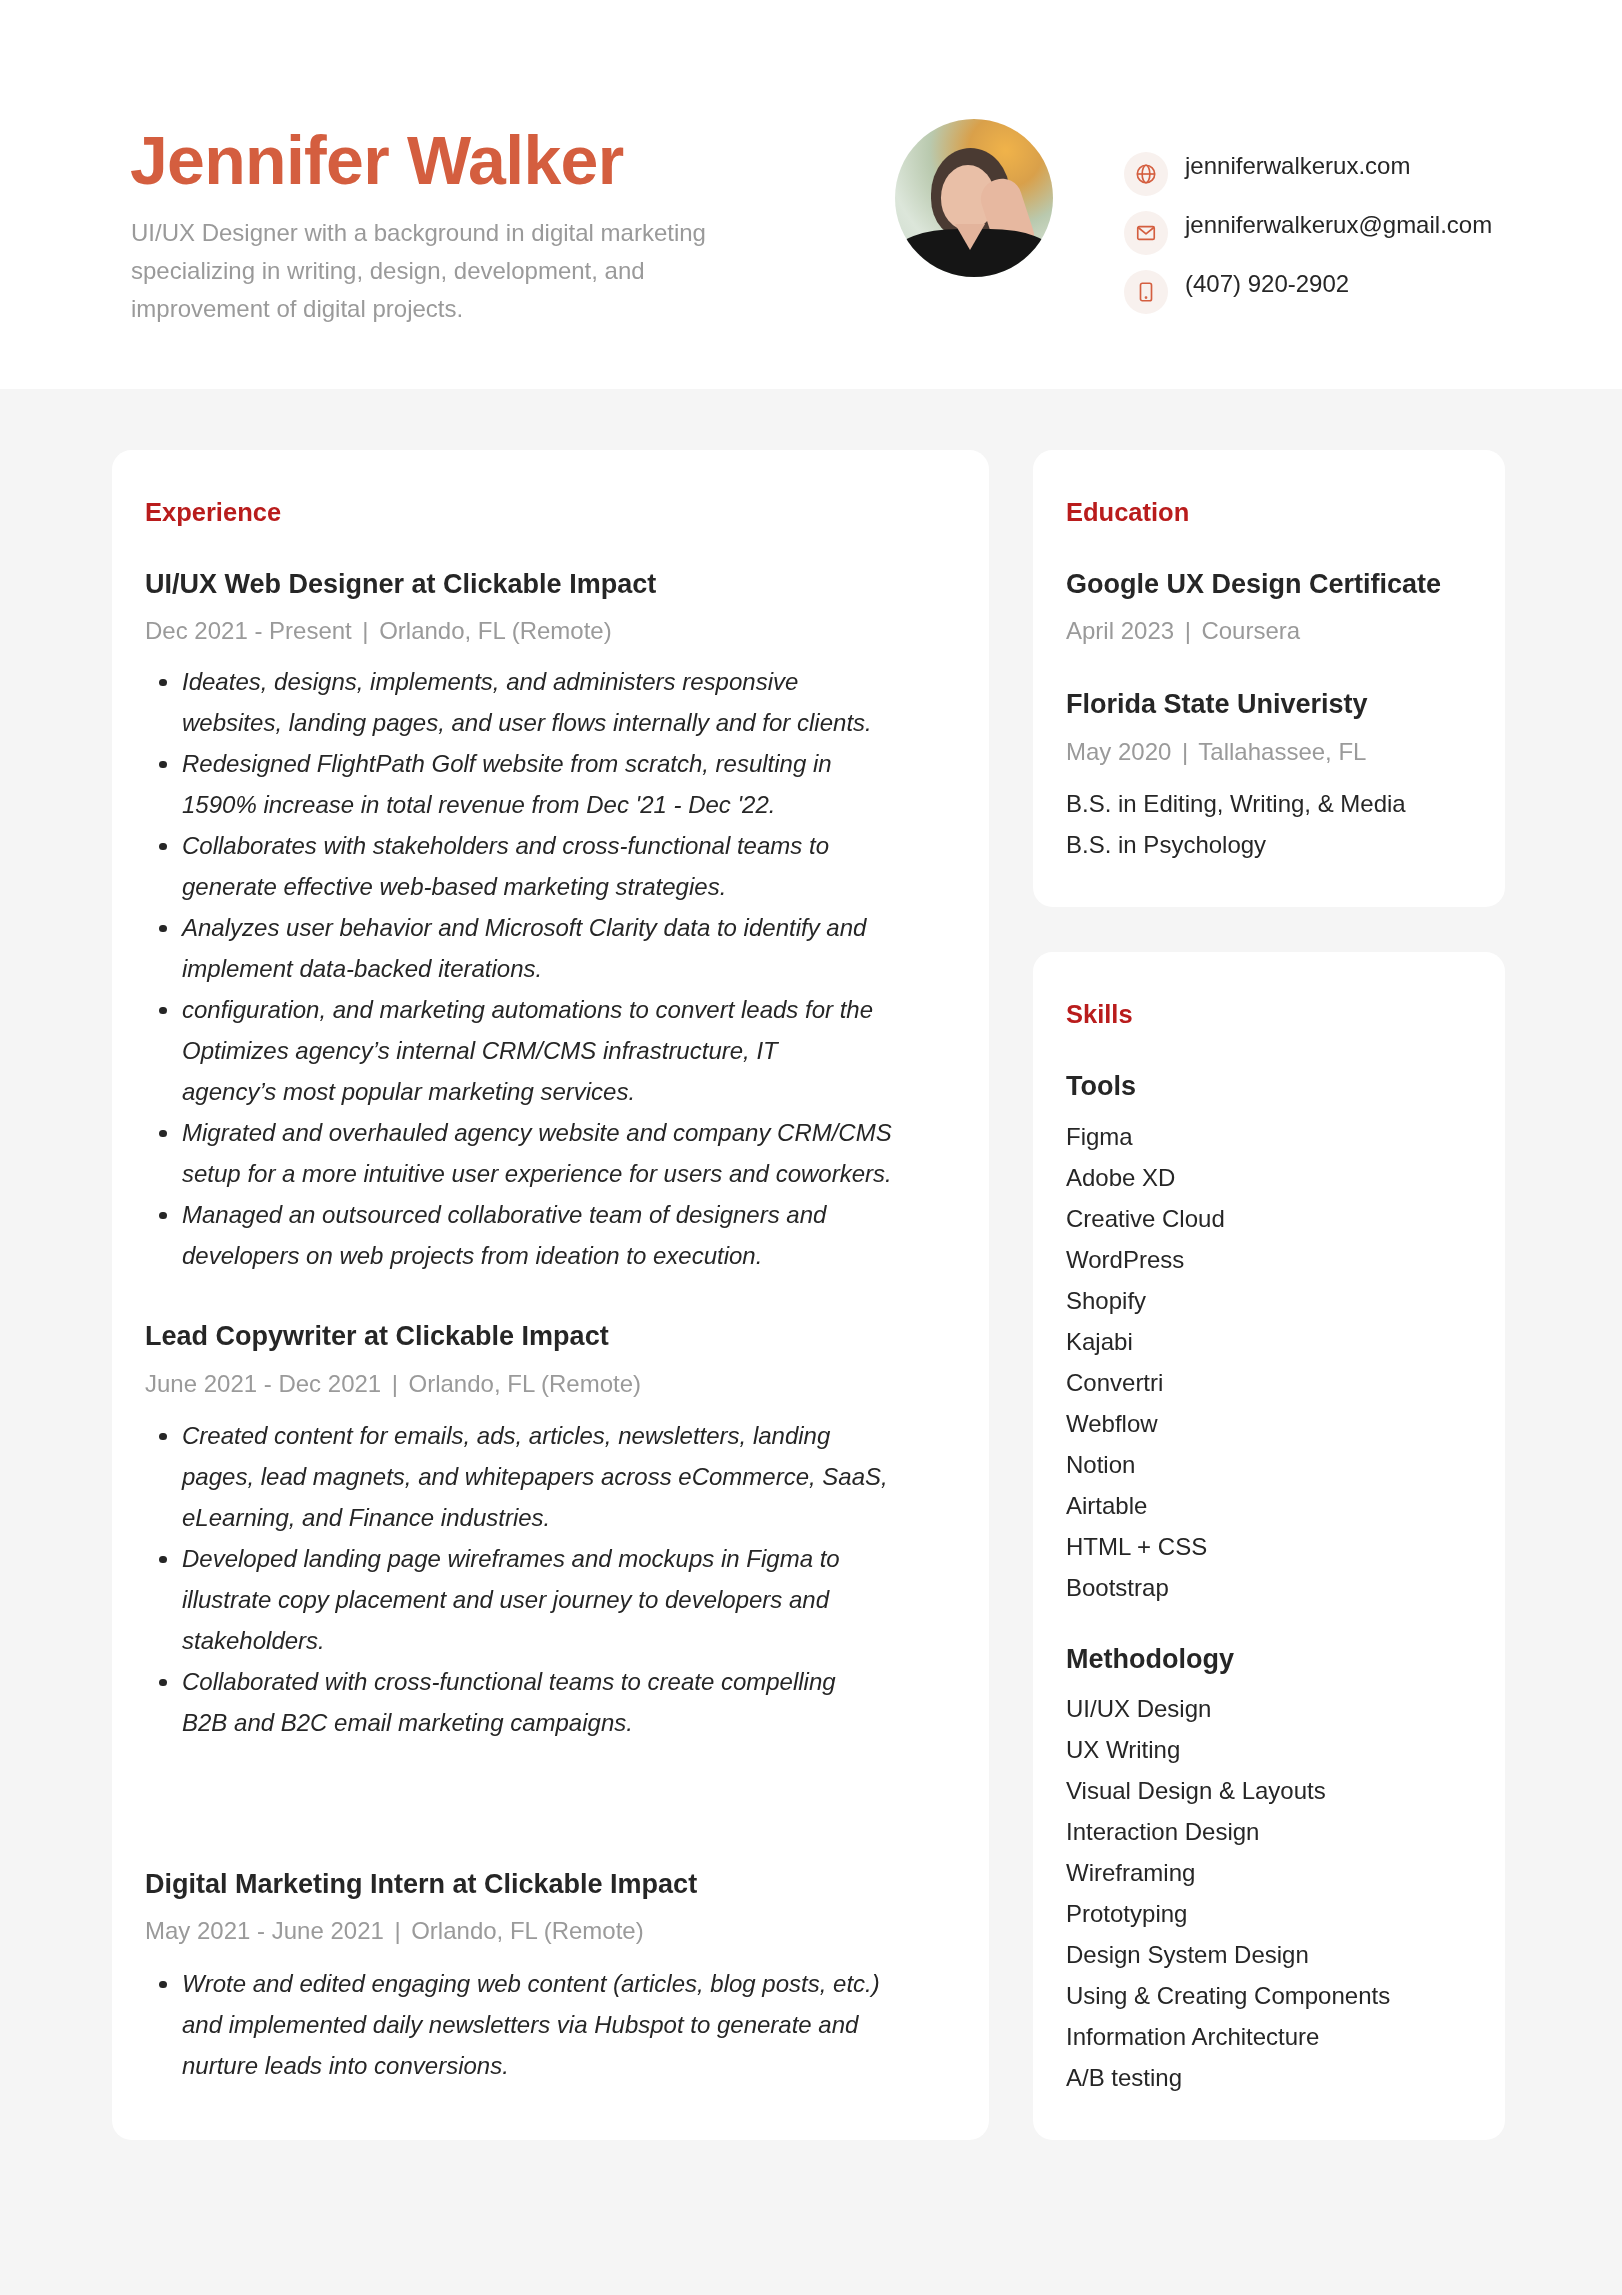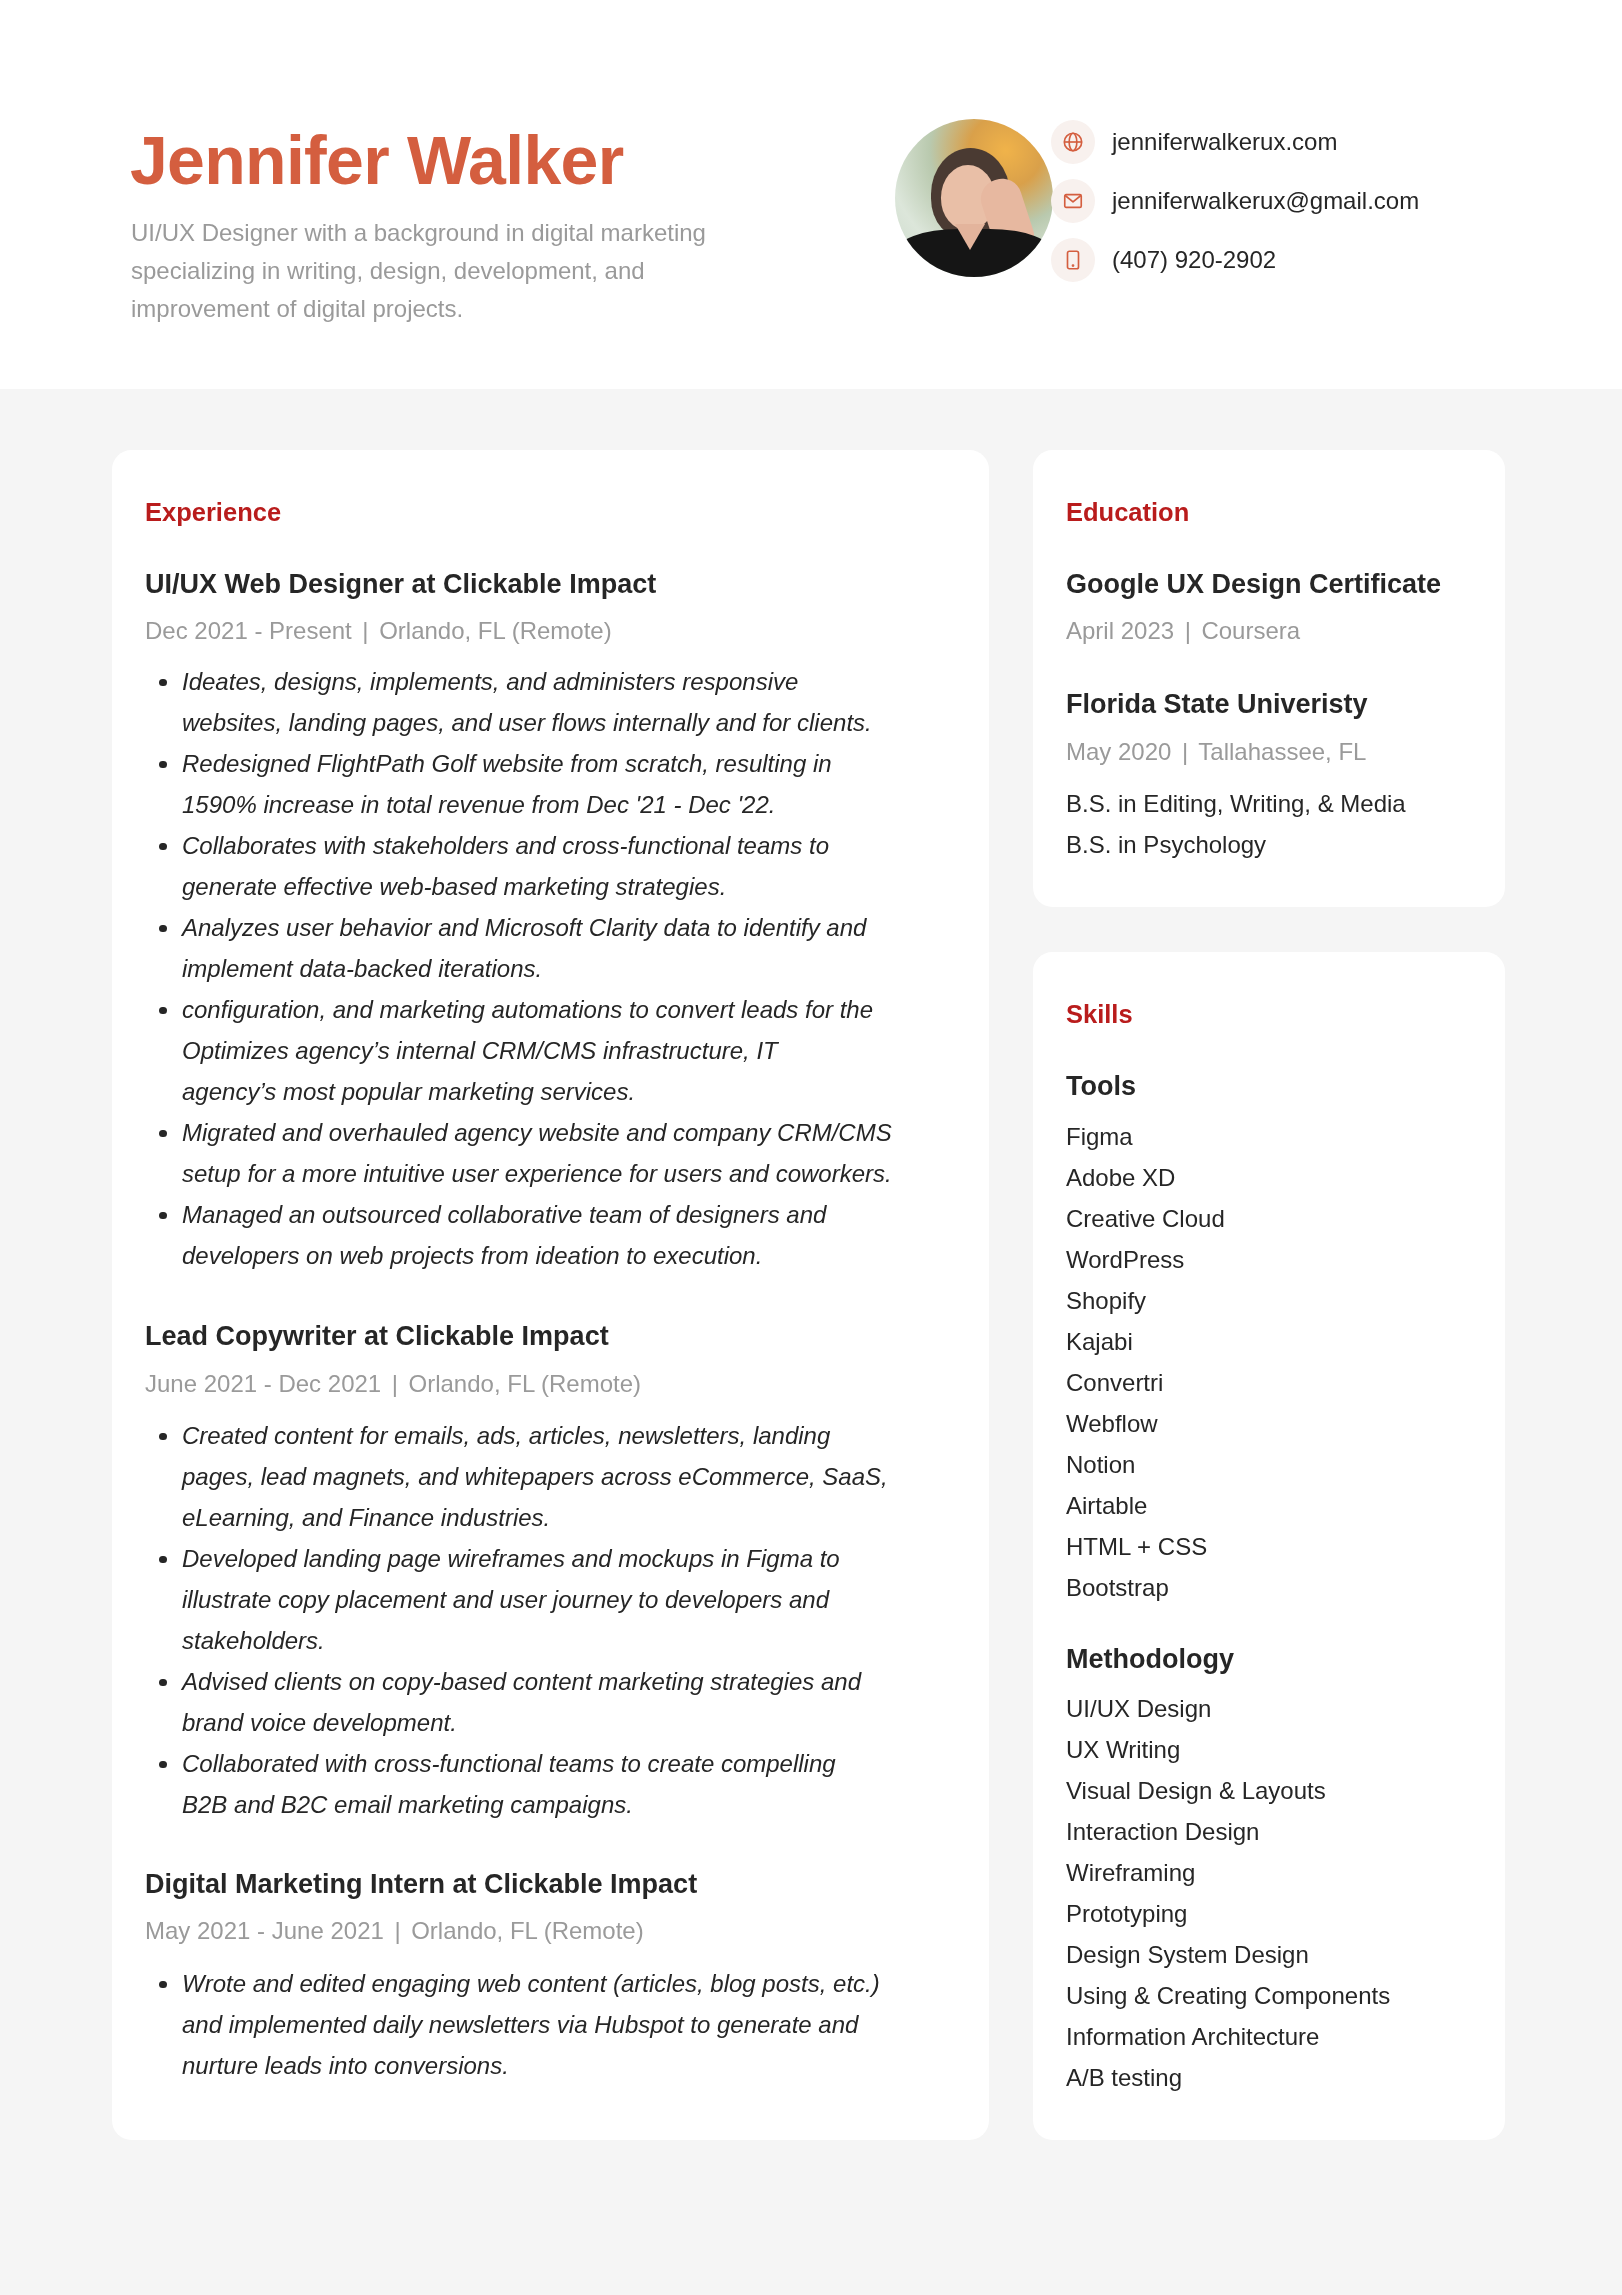--- a/index.html
+++ b/index.html
@@ -42,22 +42,22 @@
   }
   .photo .shirt {
     position: absolute; left: 0px; top: 110px; width: 158px; height: 59px;
     background: #151515; border-radius: 40% 40% 0 0;
   }
   .photo .neck {
     position: absolute; left: 60px; top: 105px; width: 30px; height: 26px;
     background: #E3B49C; clip-path: polygon(0 0, 100% 0, 50% 100%);
   }
   .contact {
-    position: absolute; left: 1051px; width: 458px; height: 44px;
-    display: flex; align-items: center;
+    position: absolute; left: 1124px; width: 458px; height: 44px;
+    display: flex;  margin-top: 32px;
   }
   .contact .ic {
     width: 44px; height: 44px; border-radius: 50%; background: #F8F1EE;
     display: flex; align-items: center; justify-content: center; flex: none;
   }
   .contact .txt {
     margin-left: 17px; font-size: 24px; color: #262626; white-space: nowrap;
   }
   .card {
     position: absolute; background: #FFFFFF; border-radius: 19.6px;
@@ -193,25 +193,20 @@
         <span class="dot"></span>
       <span class="line">Created content for emails, ads, articles, newsletters, landing</span>
       <span class="line">pages, lead magnets, and whitepapers across eCommerce, SaaS,</span>
       <span class="line">eLearning, and Finance industries.</span>
       </li>
     <li>
         <span class="dot"></span>
       <span class="line">Developed landing page wireframes and mockups in Figma to</span>
       <span class="line">illustrate copy placement and user journey to developers and</span>
       <span class="line">stakeholders.</span>
-      </li>
-    <li>
-        <span class="dot"></span>
-      <span class="line">Advised clients on copy-based content marketing strategies and</span>
-      <span class="line">brand voice development.</span>
       </li>
     <li>
         <span class="dot"></span>
       <span class="line">Collaborated with cross-functional teams to create compelling</span>
       <span class="line">B2B and B2C email marketing campaigns.</span>
       </li>
   </ul>
 
   <div class="abs job-title" style="top:1417px;">Digital Marketing Intern at Clickable Impact</div>
   <div class="abs meta" style="top:1464px;">

